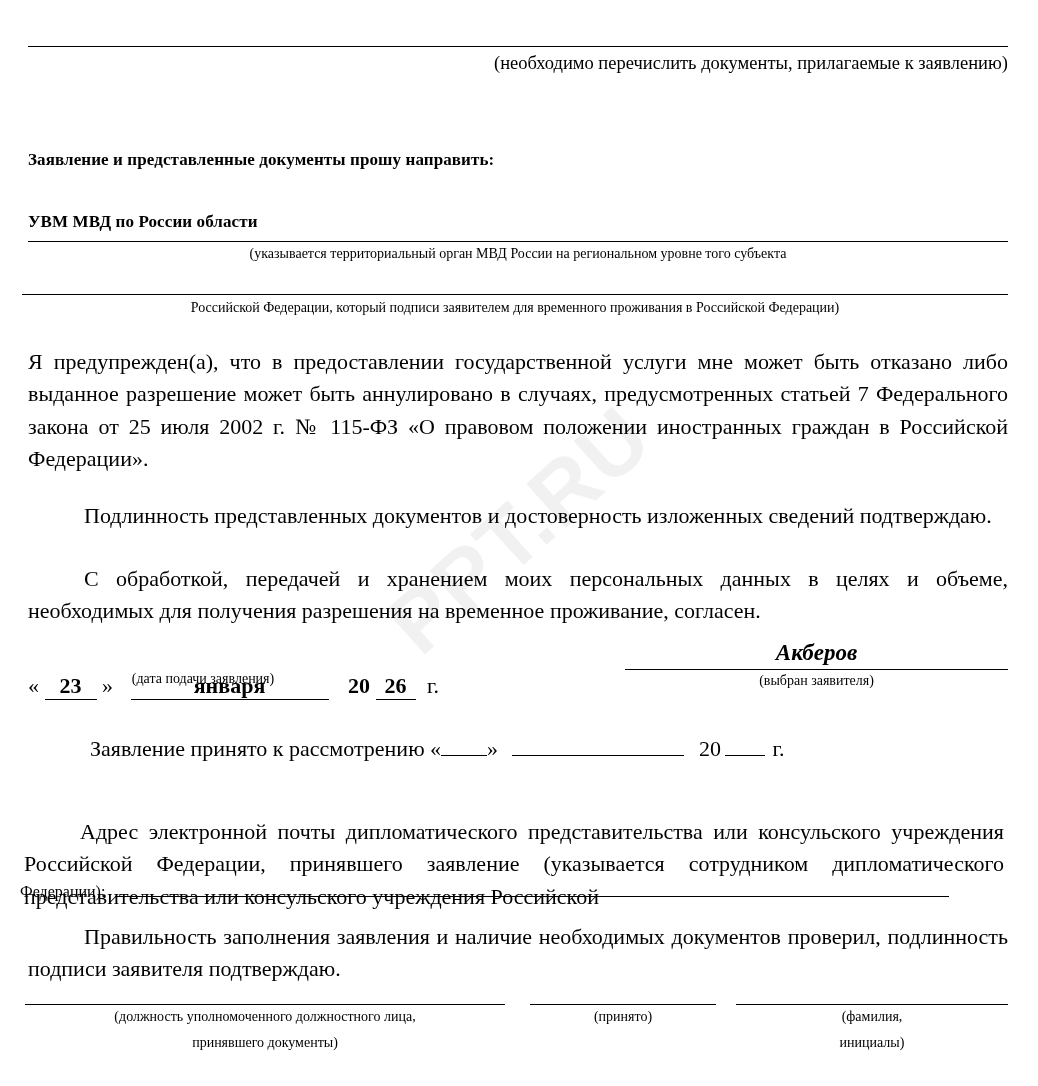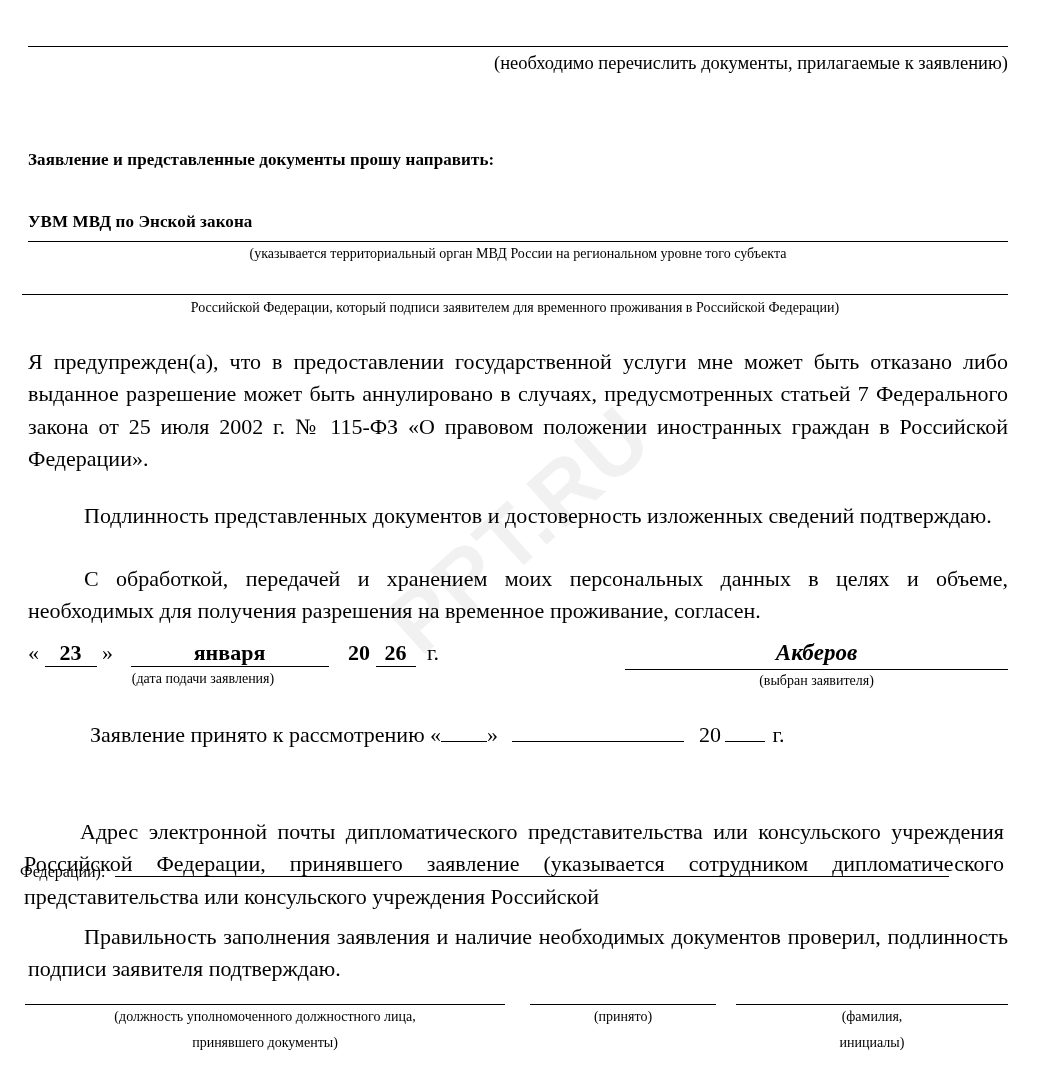--- a/index.html
+++ b/index.html
@@ -76,20 +76,21 @@
 
   .indent { text-indent: 56px; }
 
   
   .fill {
     display: inline-block;
     border-bottom: 1.6px solid #000;
     text-align: center;
     font-weight: 700;
     vertical-align: baseline;
+    margin-top: 33px;
   }
   .fill.blank { font-weight: 400; }
 
   .sig-italic {
     font-style: italic;
     font-weight: 700;
     font-size: 23px;
   }
 </style>
 </head>
@@ -100,21 +101,21 @@
   <div class="watermark">PPT.RU</div>
 
   <div class="content">
 
     <div class="rule" style="left:28px; top:46px; width:980px;"></div>
 
     <div class="abs caption" style="left:28px; top:52px; width:980px;">(необходимо перечислить документы, прилагаемые к заявлению)</div>
 
     <div class="abs bold-head" style="left:28px; top:150px; width:960px;">Заявление и представленные документы прошу направить:</div>
 
-    <div class="abs bold-head" style="left:28px; top:212px; width:960px;">УВМ МВД по Энской закона</div>
+    <div class="abs bold-head" style="left:28px; top:212px; width:960px;">УВМ МВД по России области</div>
 
     <div class="rule" style="left:28px; top:241px; width:980px;"></div>
 
     <div class="abs caption-sm" style="left:28px; top:245px; width:980px;">(указывается территориальный орган МВД России на региональном уровне того субъекта</div>
 
     <div class="rule" style="left:22px; top:294px; width:986px;"></div>
 
     <div class="abs caption-sm" style="left:22px; top:299px; width:986px;">Российской Федерации, который подписи заявителем для временного проживания в Российской Федерации)</div>
 
     <div class="abs body-par" style="left:28px; top:346px; width:980px;">Я предупрежден(а), что в предоставлении государственной услуги мне может быть отказано либо выданное разрешение может быть аннулировано в случаях, предусмотренных статьей 7 Федерального закона от 25 июля 2002 г. № 115-ФЗ «О правовом положении иностранных граждан в Российской Федерации».</div>

